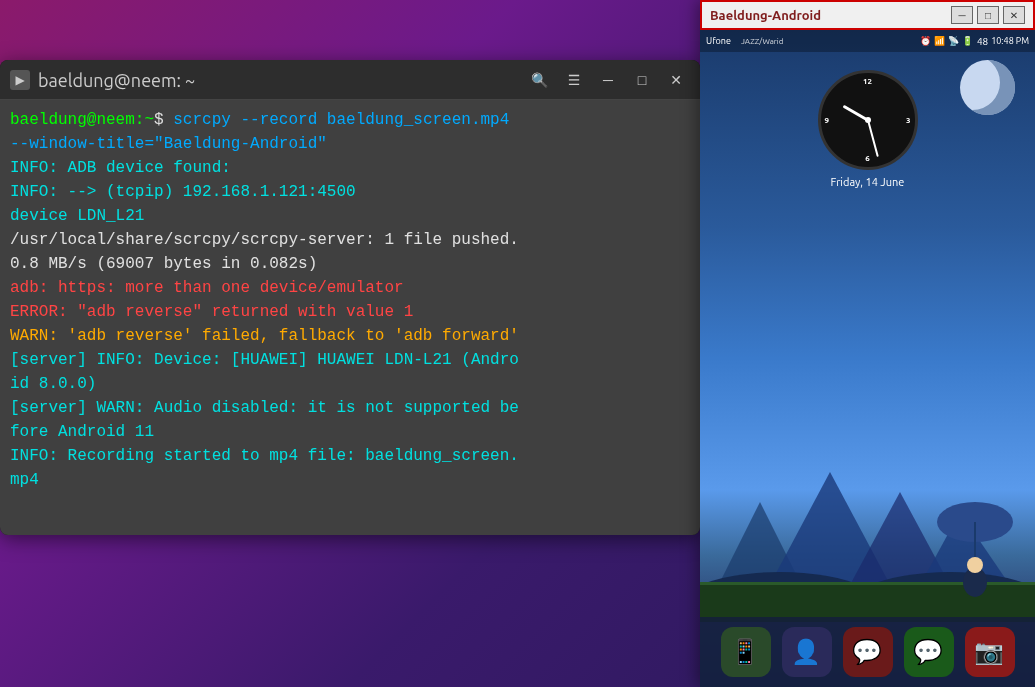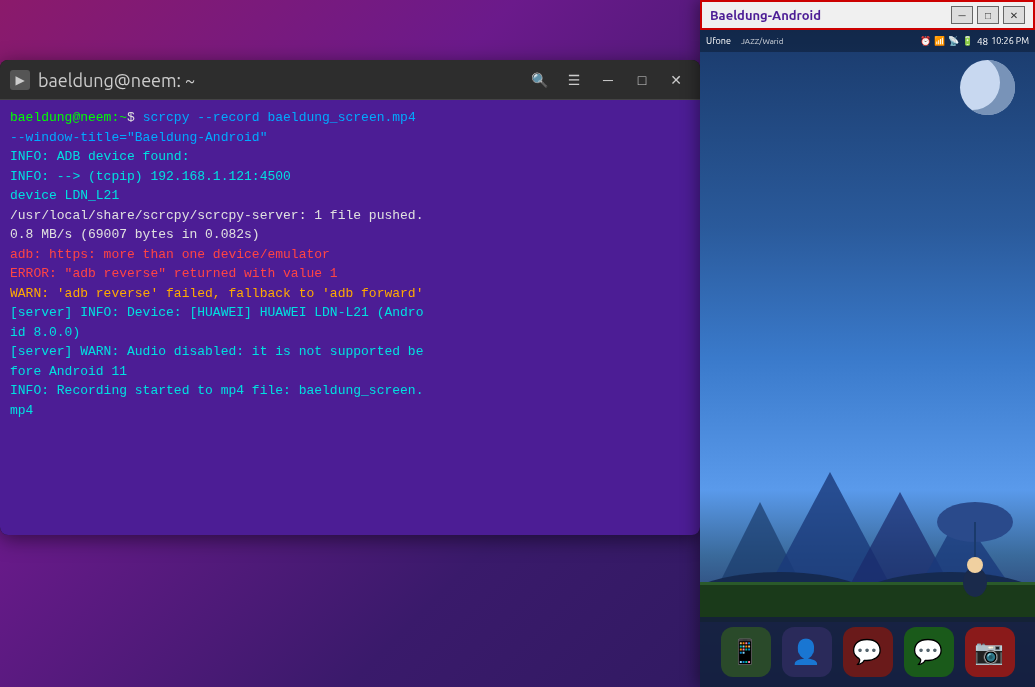--- a/index.html
+++ b/index.html
@@ -86,24 +86,24 @@
       color: #ccc;
       font-size: 14px;
       cursor: pointer;
       display: flex;
       align-items: center;
       justify-content: center;
       border-radius: 4px;
     }
 
     .terminal-content {
-      background: #4c1d95;
+      background: #404040;
       padding: 8px 10px;
       font-family: 'Courier New', 'Liberation Mono', monospace;
-      font-size: 13px;
+      font-size: 16px;
       line-height: 1.5;
       height: calc(100% - 40px);
       overflow: hidden;
     }
 
     .line-prompt {
       color: #00ff00;
     }
 
     .line-command {
@@ -147,21 +147,21 @@
       height: 30px;
       display: flex;
       align-items: center;
       justify-content: space-between;
       padding: 0 8px;
       border: 2px solid #cc0000;
       flex-shrink: 0;
     }
 
     .android-title {
-      color: #4c1d95;
+      color: #7f1d1d;
       font-size: 13px;
       font-weight: bold;
     }
 
     .android-window-controls {
       display: flex;
       gap: 4px;
     }
 
     .android-win-btn {
@@ -382,26 +382,41 @@
       <div class="statusbar-left">
         <span>Ufone</span>
         <span style="font-size:8px; opacity:0.8;">JAZZ/Warid</span>
       </div>
       <div class="statusbar-right">
         <span>⏰</span>
         <span>📶</span>
         <span>📡</span>
         <span>🔋</span>
         <span style="font-size:10px;">48</span>
-        <span>10:26 PM</span>
+        <span>10:48 PM</span>
       </div>
     </div>
 
     <div class="moon"></div>
 
+    <div class="android-clock">
+      <div class="clock-face">
+
+        <span class="clock-number" style="top:4px; left:50%; transform:translateX(-50%);">12</span>
+        <span class="clock-number" style="top:50%; right:4px; transform:translateY(-50%);">3</span>
+        <span class="clock-number" style="bottom:4px; left:50%; transform:translateX(-50%);">6</span>
+        <span class="clock-number" style="top:50%; left:4px; transform:translateY(-50%);">9</span>
+
+        <div class="clock-hand hour-hand"></div>
+
+        <div class="clock-hand minute-hand" style="transform: rotate(165deg);"></div>
+        <div class="clock-center"></div>
+      </div>
+      <div class="clock-date">Friday, 14 June</div>
+    </div>
 
     <svg style="position:absolute;bottom:65px;left:0;right:0;width:100%;height:200px;" viewBox="0 0 335 200" preserveAspectRatio="none">
 
       <polygon points="0,200 60,80 120,200" fill="#1a3a6b" opacity="0.7"></polygon>
       <polygon points="50,200 130,50 210,200" fill="#1a3a7b" opacity="0.8"></polygon>
       <polygon points="130,200 200,70 270,200" fill="#1a2a6b" opacity="0.7"></polygon>
       <polygon points="200,200 260,90 335,200" fill="#1a3a7b" opacity="0.8"></polygon>
 
       <ellipse cx="80" cy="200" rx="120" ry="50" fill="#152a50"></ellipse>
       <ellipse cx="250" cy="200" rx="120" ry="50" fill="#152a50"></ellipse>

